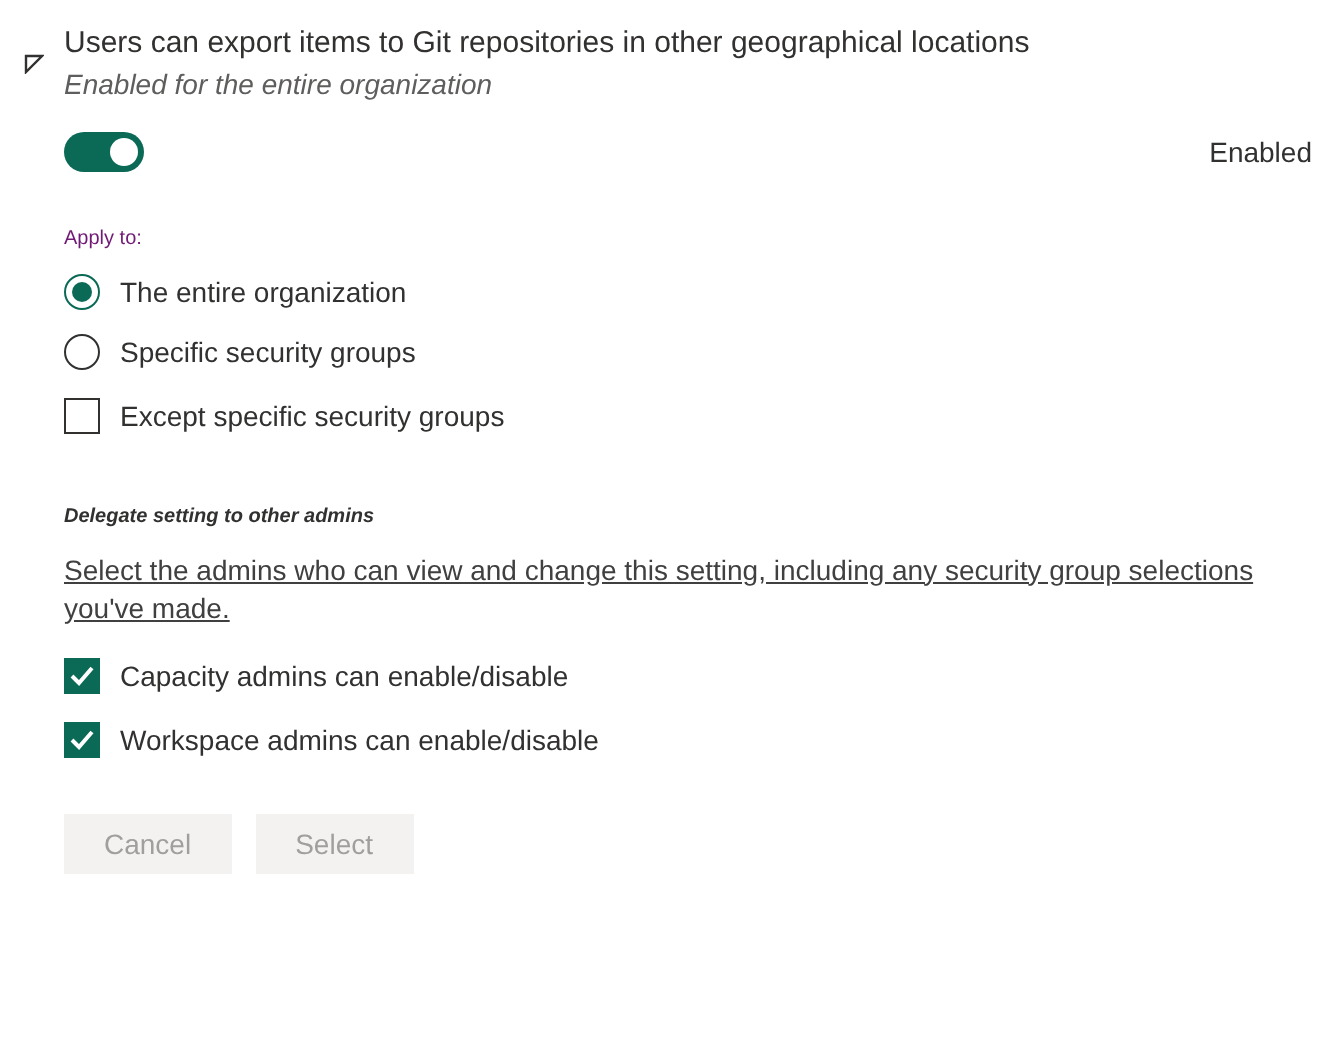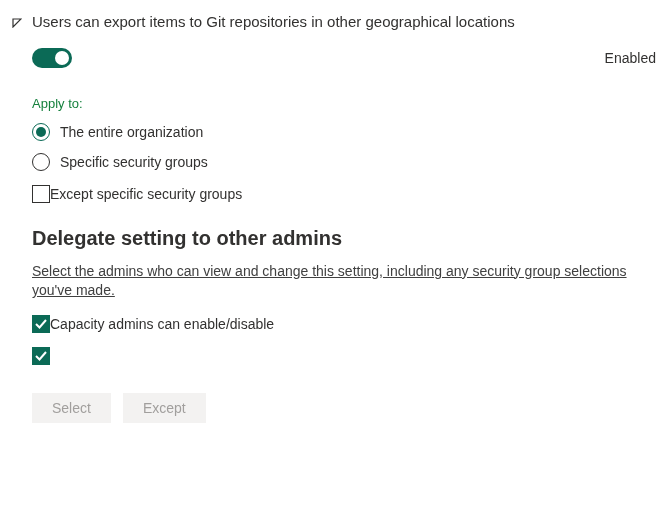--- a/index.html
+++ b/index.html
@@ -25,59 +25,60 @@
   .toggle-row { display: flex; align-items: center; gap: 10px; margin-top: 16px; justify-content: space-between; }
   .toggle {
     position: relative; width: 40px; height: 20px; border-radius: 10px;
     background: #0b6a56; cursor: pointer;
   }
   .toggle-thumb {
     position: absolute; right: 3px; top: 3px; width: 14px; height: 14px;
     border-radius: 50%; background: #fff;
   }
   .toggle-label { color: #323130; }
-  .section-label { margin-top: 28px; font-size: 13px; color: #15803d; }
+  .section-label { margin-top: 28px; font-size: 10px; color: #701a75; }
   .radio-group { margin-top: 12px; }
   .radio-row { display: flex; align-items: center; gap: 10px; margin-bottom: 12px; cursor: pointer; }
   .radio {
     width: 18px; height: 18px; border: 1px solid #323130; border-radius: 50%;
     position: relative; flex: 0 0 18px;
   }
   .radio.selected { border-color: #0b6a56; }
   .radio.selected::after {
     content: ""; position: absolute; left: 3px; top: 3px;
     width: 10px; height: 10px; border-radius: 50%; background: #0b6a56;
   }
-  .check-row { display: flex; align-items: center; margin-top: 14px; cursor: pointer; }
+  .check-row { display: flex; align-items: center; gap: 10px; margin-top: 14px; cursor: pointer; }
   .checkbox {
     width: 18px; height: 18px; border: 1px solid #323130;
     flex: 0 0 18px; position: relative;
   }
   .checkbox.checked { background: #0b6a56; border-color: #0b6a56; }
   .checkbox.checked svg { position: absolute; left: 1px; top: 2px; }
-  .delegate-title { margin-top: 24px; font-weight: 600; font-size: 20px; }
+  .delegate-title { margin-top: 36px; font-weight: 600; font-size: 10px; font-style: italic; }
   .delegate-desc { margin-top: 12px; color: #404040; line-height: 1.4; text-decoration: underline; }
   .button-row { display: flex; gap: 12px; margin-top: 28px; }
   .btn {
     padding: 7px 20px; font-size: 14px; border: none;
     background: #f3f2f1; color: #a19f9d; cursor: default;
     font-family: inherit;
   }
 </style>
 </head>
 <body>
 
 <div class="header-row">
   <span class="expand-icon">
     <svg width="10" height="10" viewBox="0 0 10 10">
         <path d="M1 1 L9 1 L1 9 Z" fill="none" stroke="#323130" stroke-width="1.2"></path>
       </svg>
   </span>
   <div>
     <div class="title">Users can export items to Git repositories in other geographical locations</div>
+    <div class="subtitle">Enabled for the entire organization</div>
   </div>
 </div>
 
 <div class="content">
 
   <div class="toggle-row">
     <div class="toggle">
       <div class="toggle-thumb"></div>
     </div>
     <span class="toggle-label">Enabled</span>
@@ -112,19 +113,20 @@
     </span>
     <span>Capacity admins can enable/disable</span>
   </div>
 
   <div class="check-row">
     <span class="checkbox checked">
       <svg width="14" height="12" viewBox="0 0 14 12">
           <path d="M2 6 L5.5 9.5 L12 2" stroke="#fff" stroke-width="2" fill="none"></path>
         </svg>
     </span>
+    <span>Workspace admins can enable/disable</span>
   </div>
 
   <div class="button-row">
+    <button class="btn">Cancel</button>
     <button class="btn">Select</button>
-    <button class="btn">Except</button>
   </div>
 </div>
 
 </body></html>

